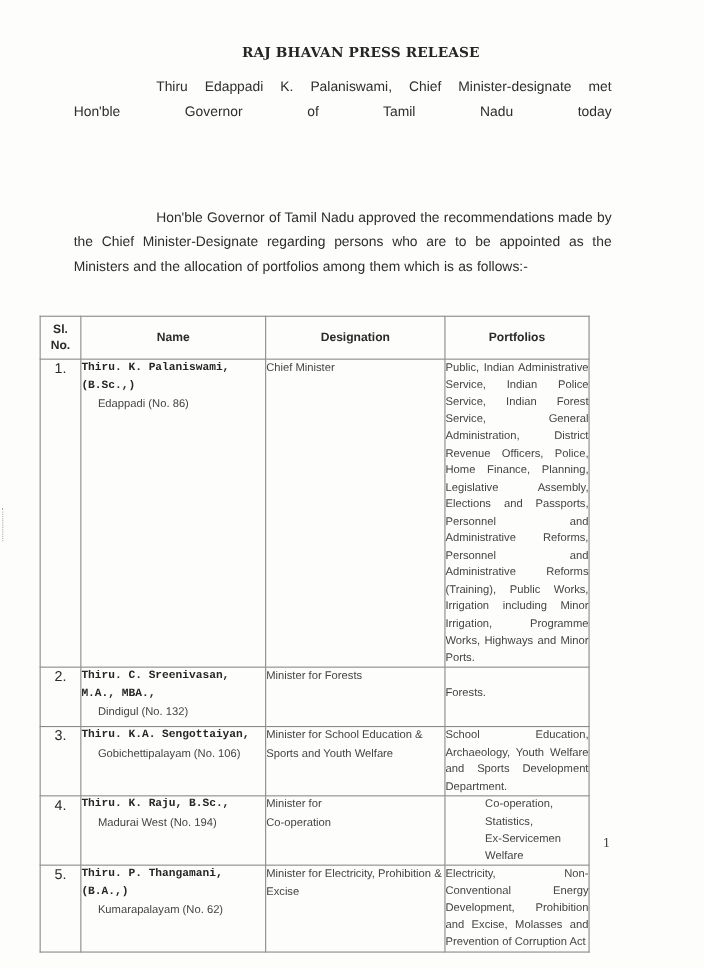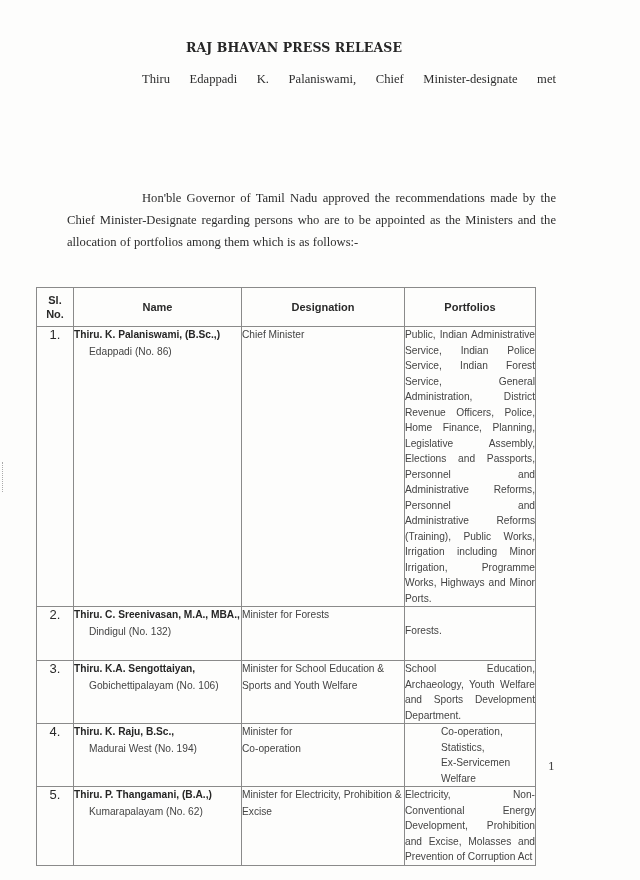--- a/index.html
+++ b/index.html
@@ -9,24 +9,25 @@
       position: relative;
       color: #2b2b2b;
     }
     .page { position: absolute; left: 0; top: 0; width: 640px; height: 880px; }
     .title {
       position: absolute; left: 0; width: 588px; top: 40px;
       text-align: center;
       font-family: "DejaVu Serif", serif;
       font-weight: bold; font-size: 12.5px; letter-spacing: 0.1px;
       color: #262626;
+      padding-left: 34px;
     }
     .para {
       position: absolute; left: 67px; width: 489px;
-      font-family: Liberation Serif, serif;
+      font-family: Liberation Sans, sans-serif;
       font-size: 12.6px; line-height: 22.2px;
       text-align: justify;
       color: #2d2d2d;
       text-indent: 75px;
       word-spacing: 0.3px;
     }
     .para .l { display: block; text-indent: 0; }
     .p1 { top: 68px; }
     .p2 { top: 187px; }
     .just { text-align-last: justify; }
@@ -50,21 +51,21 @@
     }
     th.c1 { width: 36px; text-align: center; line-height: 14px; }
     th.c2 { width: 167px; text-align: center; }
     th.c3 { width: 162px; text-align: center; padding-left: 6px; }
     th.c4 { text-align: center; }
 
     td.sl {
       text-align: center; font-size: 13px; padding-top: 7px; color: #2a2a2a;
     }
     td.nm { padding: 5px 5px 0 5px; line-height: 16.5px; }
-    td.nm .n { font-weight: bold; color: #262626; }
+    td.nm .n { font-weight: bold; color: #262626; font-family: Liberation Mono, monospace; }
     td.nm .c { color: #444; padding-left: 15px; }
     td.dg { padding: 5px 5px 0 5px; line-height: 16.5px; color: #444; }
     td.pf {
       padding: 5px 6px 0 5px; line-height: 15.5px; color: #444;
       text-align: justify;
     }
     tr.r1 td { height: 170px; }
     tr.r2 td { height: 37px; }
     tr.r3 td { height: 56px; }
     tr.r4 td { height: 38px; }
@@ -81,20 +82,21 @@
     }
   </style>
 </head>
 <body>
 
 <div class="page">
   <div class="title">RAJ BHAVAN PRESS RELEASE</div>
 
   <div class="para p1">
     <span class="l just" style="padding-left:75px;">Thiru Edappadi K. Palaniswami, Chief Minister-designate met</span>
+    <span class="l just">Hon'ble Governor of Tamil Nadu today</span>
   </div>
 
   <div class="para p2">Hon'ble Governor of Tamil Nadu approved the recommendations made by the Chief Minister-Designate regarding persons who are to be appointed as the Ministers and the allocation of portfolios among them which is as follows:-</div>
 
   <table class="ministers">
     <thead>
       <tr>
         <th class="c1">
           <span>Sl.</span><br>
           <span>No.</span>

